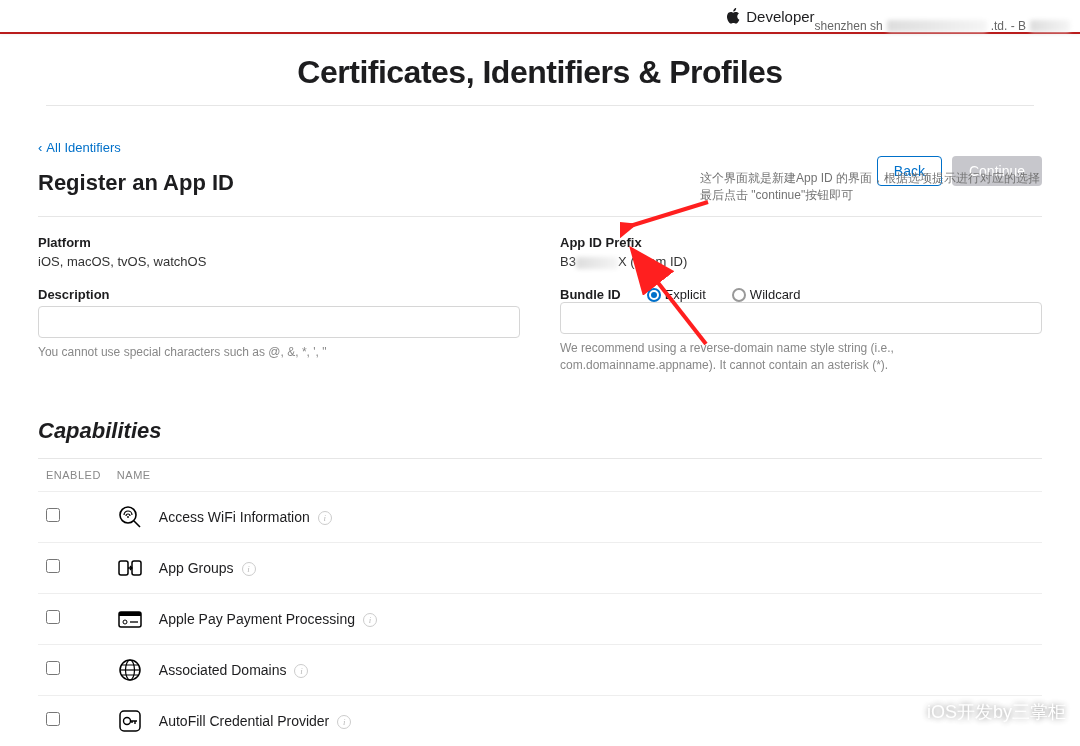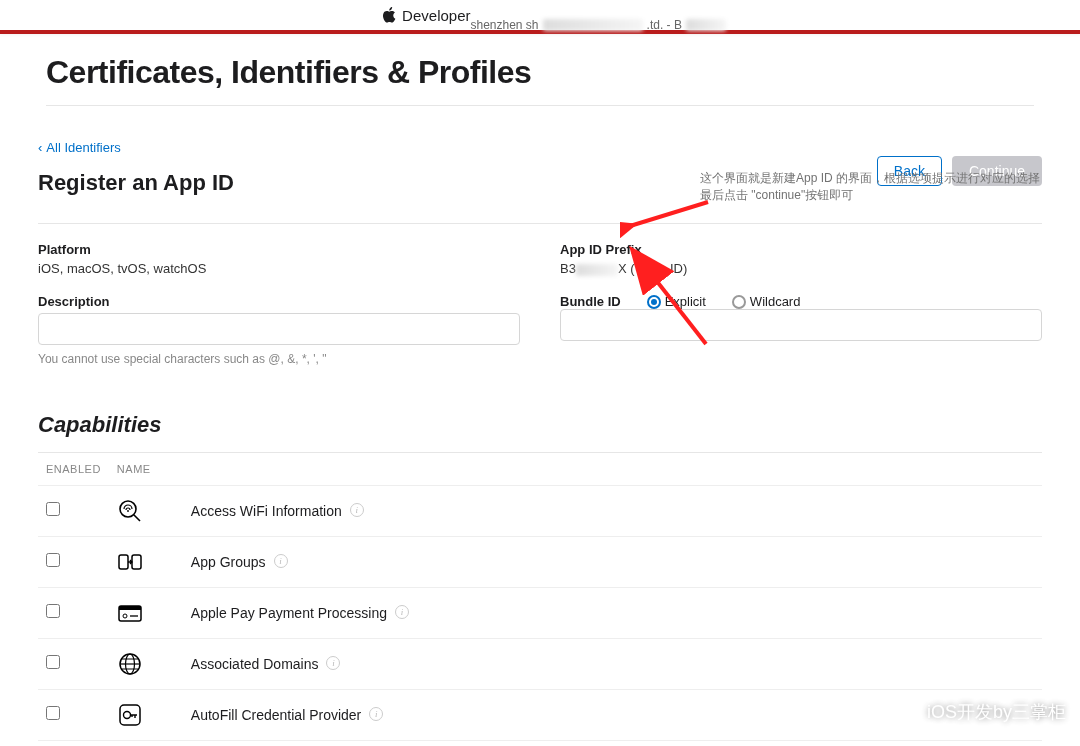--- a/index.html
+++ b/index.html
@@ -6,43 +6,43 @@
   body {
     font-family: -apple-system, BlinkMacSystemFont, "Helvetica Neue", Arial, sans-serif;
     background: #fff;
     color: #1d1d1f;
     width: 1080px;
     position: relative;
   }
   .topbar {
     height: 34px;
     background: #fff;
-    border-bottom: 4px solid #b91c1c;
+    border-bottom: 2px solid #b91c1c;
     display: flex;
     align-items: center;
-    justify-content: center;
+    justify-content: flex-end;
     padding: 0 10px 0 38px;
     box-shadow: 0 1px 3px rgba(0,0,0,0.05);
   }
   .topbar-left { display: flex; align-items: center; gap: 6px; }
   .apple-logo { width: 14px; height: 16px; }
   .developer-word { font-size: 15px; font-weight: 400; }
   .topbar-right { font-size: 12px; color: #666; display:flex; align-items:center; gap:4px;margin-top:20px;}
   .blur-box { display:inline-block; background: linear-gradient(90deg,#ddd,#f5f5f5); filter: blur(2px); height:12px; border-radius:2px;}
 
-  .page-wrap { padding: 0 46px; }
+  .page-wrap { padding: 0 46px; text-align: center; }
   .page-title { font-size: 32px; font-weight: 700; letter-spacing: -0.5px; margin: 20px 0 14px; }
   hr.title-rule { border:0; border-top:1px solid #e6e6e6; margin-bottom: 32px; }
 
   .content { padding: 0 38px; }
 
   .back-link { color:#0070c9; font-size:13px; text-decoration:none; display:inline-flex; align-items:center; gap:4px;}
   .section-title { font-size: 22px; font-weight: 700; margin-top: 14px; }
 
-  .head-row { display:flex; justify-content:space-between; align-items:flex-start; margin-bottom: 27px;}
+  .head-row { display:flex; justify-content:space-between; align-items:flex-start; margin-bottom: 20px;}
   .btn-row { display:flex; gap:10px; }
   .btn { font-size: 14px; padding: 6px 16px; border-radius:4px; border:1px solid transparent; cursor:pointer; }
   .btn-back { background:#fff; border-color:#0070c9; color:#0070c9; }
   .btn-continue { background:#c7c7cc; color:#fff; }
 
   .form-rule { border:0; border-top:1px solid #e6e6e6; margin: 0 0 18px; }
 
   .annot { color:#737373; font-size:12px; line-height:1.4; position:absolute; }
   .annot1 { top: 170px; left: 700px; width: 360px; }
 
@@ -59,21 +59,21 @@
   .radio-dot.sel { border-color:#0070c9; }
   .radio-dot.sel::after { content:""; position:absolute; inset:2px; border-radius:50%; background:#0070c9; }
 
   .cap-title { font-size:22px; font-weight:700; margin: 44px 0 14px; font-style: italic; }
   .cap-table { width:100%; border-collapse:collapse; }
   .cap-table th { text-align:left; font-size:11px; color:#888; letter-spacing:0.5px; font-weight:500; padding: 10px 8px; border-top:1px solid #e6e6e6; }
   .cap-table td { padding: 12px 8px; border-top:1px solid #eee; font-size:14px; vertical-align:middle;}
   .cap-table td.chk { width:60px; }
   .cap-table td.icn { width:40px; }
   .cap-icon { width:26px; height:26px; display:flex; align-items:center; justify-content:center; }
-  .cap-name { display:flex; align-items:flex-start; gap:8px;margin-left:32px; }
+  .cap-name { display:flex; align-items:flex-end; gap:8px; }
   .info-dot { width:14px; height:14px; border:1px solid #ccc; border-radius:50%; display:inline-flex; align-items:center; justify-content:center; font-size:9px; color:#bbb; font-style:italic; font-family:serif;}
 
   .arrow-layer { position:absolute; pointer-events:none;  }
   .arrow-layer.a1 { top:198px; left:620px; width:90px; height:40px; }
   .arrow-layer.a2 { top:244px; left:614px; width:110px; height:110px; }
 
   .watermark { position:absolute; right:14px; top: 700px; display:flex; align-items:center; gap:8px; color:#fff; text-shadow: 0 0 6px rgba(0,0,0,0.6); font-size:18px; font-weight:500; opacity:0.85;}
   .wm-icon { width:28px; height:24px; }
 
   input[type=checkbox] { width:14px; height:14px; accent-color:#0070c9;}
@@ -139,20 +139,21 @@
         <label>
           <span class="radio-dot sel"></span>
           <span>Explicit</span>
         </label>
         <label>
           <span class="radio-dot"></span>
           <span>Wildcard</span>
         </label>
       </div>
       <input class="text-input" type="text" style="">
+      <div class="helper">We recommend using a reverse-domain name style string (i.e., com.domainname.appname). It cannot contain an asterisk (*).</div>
     </div>
   </div>
 
   <h3 class="cap-title">Capabilities</h3>
 
   <table class="cap-table">
     <thead>
       <tr>
         <th>ENABLED</th>
         <th colspan="2">NAME</th>

